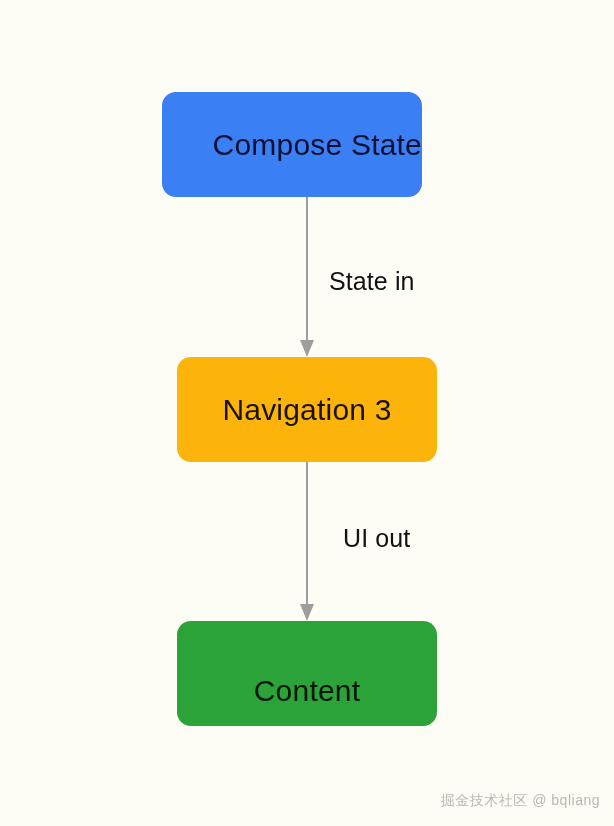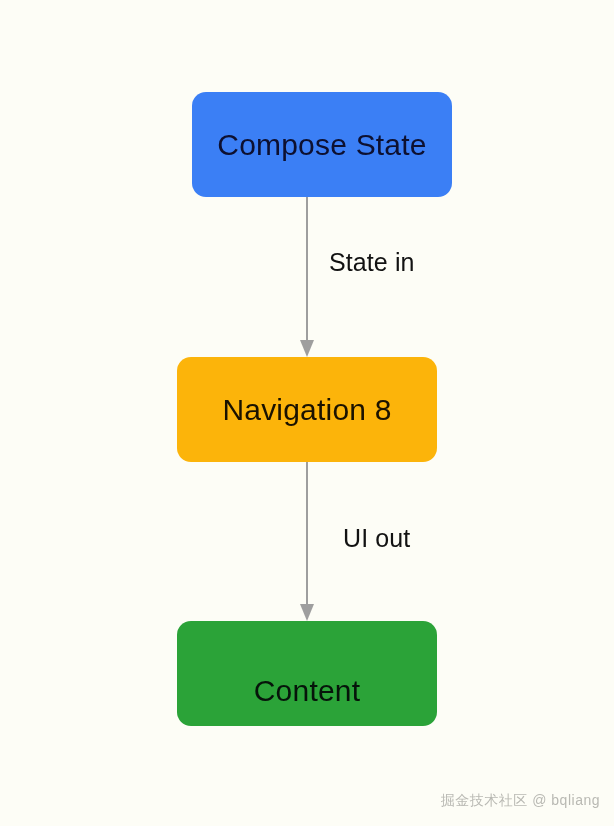--- a/index.html
+++ b/index.html
@@ -34,25 +34,26 @@
 
   .node-label {
     font-size: 30px;
     font-weight: 400;
     letter-spacing: 0.2px;
     line-height: 1;
     white-space: nowrap;
   }
 
   #node-compose-state {
-    left: 192px;
+    left: 162px;
     top: 92px;
     width: 260px;
     height: 105px;
     background: #3b7ff5;
+    justify-content: flex-end;
   }
   #node-compose-state .node-label {
     color: #0d1030;
   }
 
   #node-navigation-3 {
     left: 177px;
     top: 357px;
     width: 260px;
     height: 105px;
@@ -94,21 +95,21 @@
 
   .edge-label {
     position: absolute;
     font-size: 25px;
     color: #121212;
     white-space: nowrap;
     letter-spacing: 0.1px;
   }
   #edge-label-state-in {
     left: 329px;
-    top: 248px;
+    top: 267px;
     text-align: right;
   }
   #edge-label-ui-out {
     left: 343px;
     top: 524px;
   }
 
   #watermark {
     position: absolute;
     right: 14px;
@@ -133,21 +134,21 @@
       <line class="edge-line" x1="307" y1="462" x2="307" y2="612"></line>
       <polygon class="edge-head" points="307,621 300,604 314,604"></polygon>
     </g>
   </svg>
 
   <div class="node" id="node-compose-state">
     <span class="node-label">Compose State</span>
   </div>
 
   <div class="node" id="node-navigation-3">
-    <span class="node-label">Navigation 8</span>
+    <span class="node-label">Navigation 3</span>
   </div>
 
   <div class="node" id="node-content">
     <span class="node-label">Content</span>
   </div>
 
   <div class="edge-label" id="edge-label-state-in">State in</div>
   <div class="edge-label" id="edge-label-ui-out">UI out</div>
 
   <div id="watermark">掘金技术社区 @ bqliang</div>

